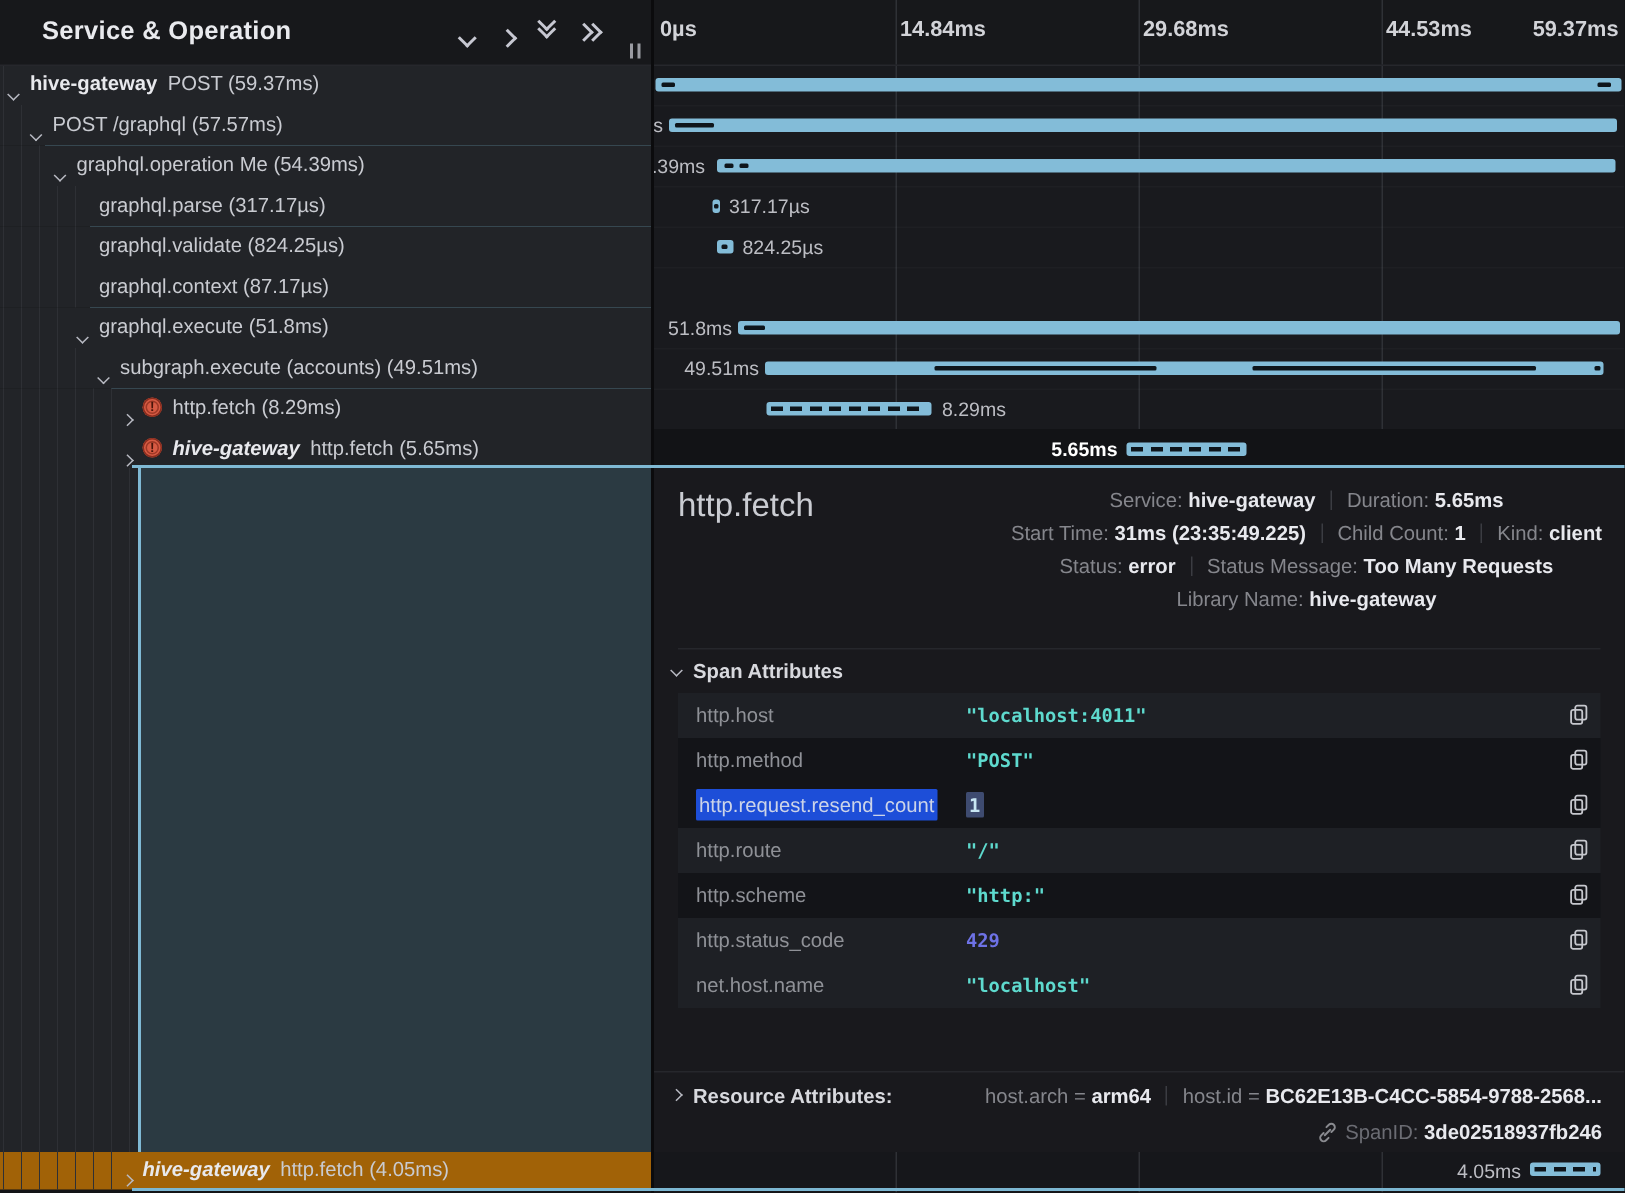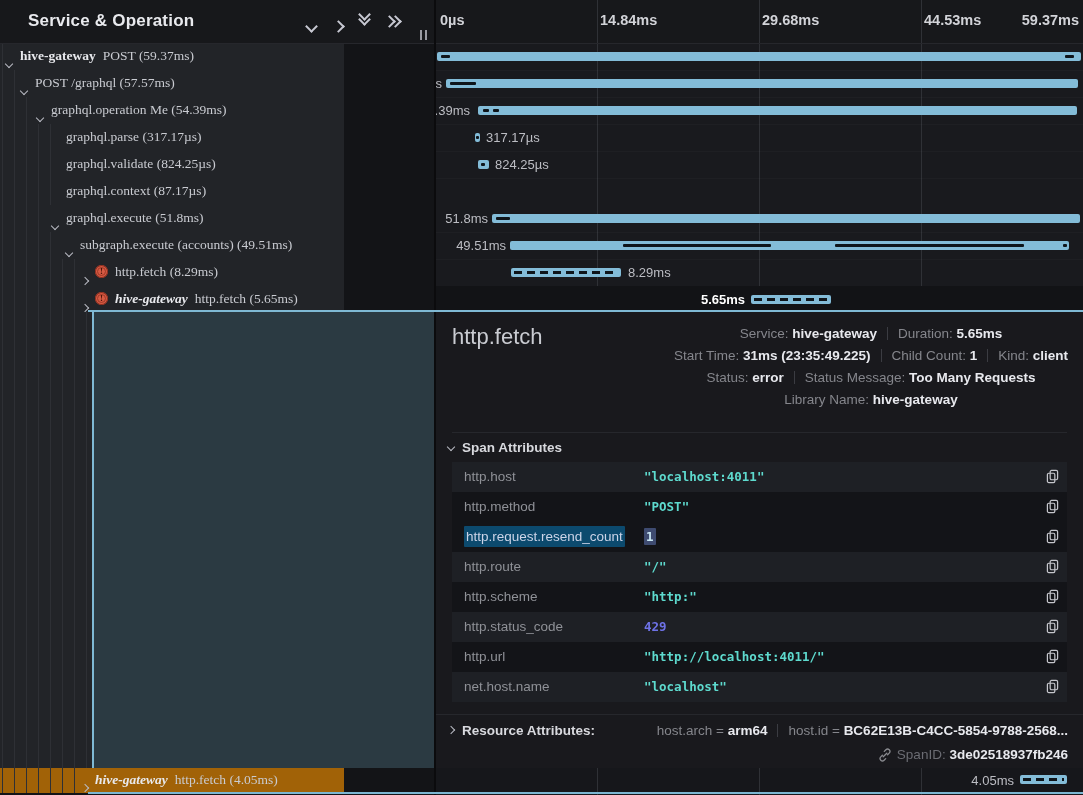--- a/index.html
+++ b/index.html
@@ -15,21 +15,21 @@
   .chv.right{transform:rotate(-45deg);}
   .hicon{position:absolute;top:17px;cursor:pointer;}
   .dblv{display:inline-flex;flex-direction:column;}
   .dblv .chv{margin-top:-4px;}
   .dblh{display:inline-flex;}
   .dblh .chv{margin-left:-3px;}
   #splitter-handle{left:420px;top:26px;z-index:8;}
   #splitter-handle i{display:inline-block;width:2px;height:10px;background:#9a9ba2;margin-right:3px;}
 
   
-  .trow{position:absolute;left:0;width:344px;height:27px;background:#222428;z-index:2;cursor:pointer;font-family:Liberation Serif, serif;}
+  .trow{position:absolute;left:0;width:434px;height:27px;background:#222428;z-index:2;cursor:pointer;}
   .trow .guides{position:absolute;left:0;top:0;bottom:0;
       background:repeating-linear-gradient(90deg,transparent 0 2px,#2e3035 2px 3px,transparent 3px 12px);}
   .trow .tchv{position:absolute;top:10px;}
   .trow .tchv .chv{width:5px;height:5px;border-width:1.6px;border-color:#b9bbc4;}
   .trow .tname{position:absolute;top:5px;font-size:13.5px;color:#c9cbd1;white-space:nowrap;}
   .trow .tname b{color:#e8e9ed;font-weight:700;margin-right:7px;}
   .trow .tname b.it{font-style:italic;}
   .trow .rule{position:absolute;bottom:-1px;right:0;height:1px;background:#7cb7d2;z-index:3;}
   .err{display:inline-block;width:13px;height:13px;border-radius:50%;background:#d65a43;
        box-shadow:inset 0 0 0 1px #8a2d1e;position:relative;vertical-align:-2px;margin-right:7px;}
@@ -70,21 +70,21 @@
   #dsep{position:absolute;left:16px;right:16px;top:120px;border-top:1px solid #26272c;}
   #sahead{position:absolute;left:12px;top:128px;font-size:13.5px;font-weight:700;color:#d8d9de;cursor:pointer;}
   #sahead .chv,#rahead .chv{width:5px;height:5px;border-width:1.6px;border-color:#b9bbc4;margin-right:8px;vertical-align:2px;}
   #attrs{position:absolute;left:16px;right:16px;top:150px;}
   .arow{position:relative;height:30px;}
   .arow.l{background:#1e2025;}
   .arow.d{background:#131418;}
   .akey{position:absolute;left:12px;top:7px;font-size:13.5px;color:#8f9197;}
   .aval{position:absolute;left:192px;top:7px;font-family:"DejaVu Sans Mono",monospace;font-size:12.5px;font-weight:700;color:#5edace;}
   .aval.num{color:#6e72e6;}
-  .hl{background:#0c4a6e;color:#ccd4e8;padding:3px 2px;border-radius:1px;}
+  .hl{background:#1d4ed8;color:#ccd4e8;padding:3px 2px;border-radius:1px;}
   .hlv{background:#3e4b70;color:#c9e7f4;padding:1px 2px;border-radius:1px;}
   .cpy{position:absolute;right:8px;top:7px;cursor:pointer;}
   .cpy rect{fill:none;stroke:#c6c7cd;stroke-width:1.3;}
   #resrow{position:absolute;left:0;right:0;top:402px;height:28px;border-top:1px solid #26272c;font-size:13.5px;}
   #resrow .rt{position:absolute;left:12px;top:8px;font-weight:700;color:#d8d9de;cursor:pointer;}
   #resrow .ritems{position:absolute;right:15px;top:8px;color:#85868c;white-space:nowrap;}
   #resrow .ritems b{color:#e8e9ee;font-weight:700;}
   #spanidrow{position:absolute;right:15px;top:435px;font-size:13.5px;color:#6b6c73;}
   #spanidrow b{color:#e8e9ee;font-weight:700;}
   #spanidrow svg{vertical-align:-3px;margin-right:5px;}
@@ -326,28 +326,20 @@
         </svg>
     </div>
     <div class="arow l">
       <span class="akey">http.status_code</span>
       <span class="aval num">429</span>
       <svg class="cpy" width="13" height="15" viewBox="0 0 14 16">
           <rect x="4.5" y="1.5" width="8" height="10" rx="1.5"></rect>
           <rect x="1.5" y="4.5" width="8" height="10" rx="1.5"></rect>
         </svg>
     </div>
-    <div class="arow d">
-      <span class="akey">http.url</span>
-      <span class="aval">"http://localhost:4011/"</span>
-      <svg class="cpy" width="13" height="15" viewBox="0 0 14 16">
-          <rect x="4.5" y="1.5" width="8" height="10" rx="1.5"></rect>
-          <rect x="1.5" y="4.5" width="8" height="10" rx="1.5"></rect>
-        </svg>
-    </div>
     <div class="arow l">
       <span class="akey">net.host.name</span>
       <span class="aval">"localhost"</span>
       <svg class="cpy" width="13" height="15" viewBox="0 0 14 16">
           <rect x="4.5" y="1.5" width="8" height="10" rx="1.5"></rect>
           <rect x="1.5" y="4.5" width="8" height="10" rx="1.5"></rect>
         </svg>
     </div>
   </div>
 

